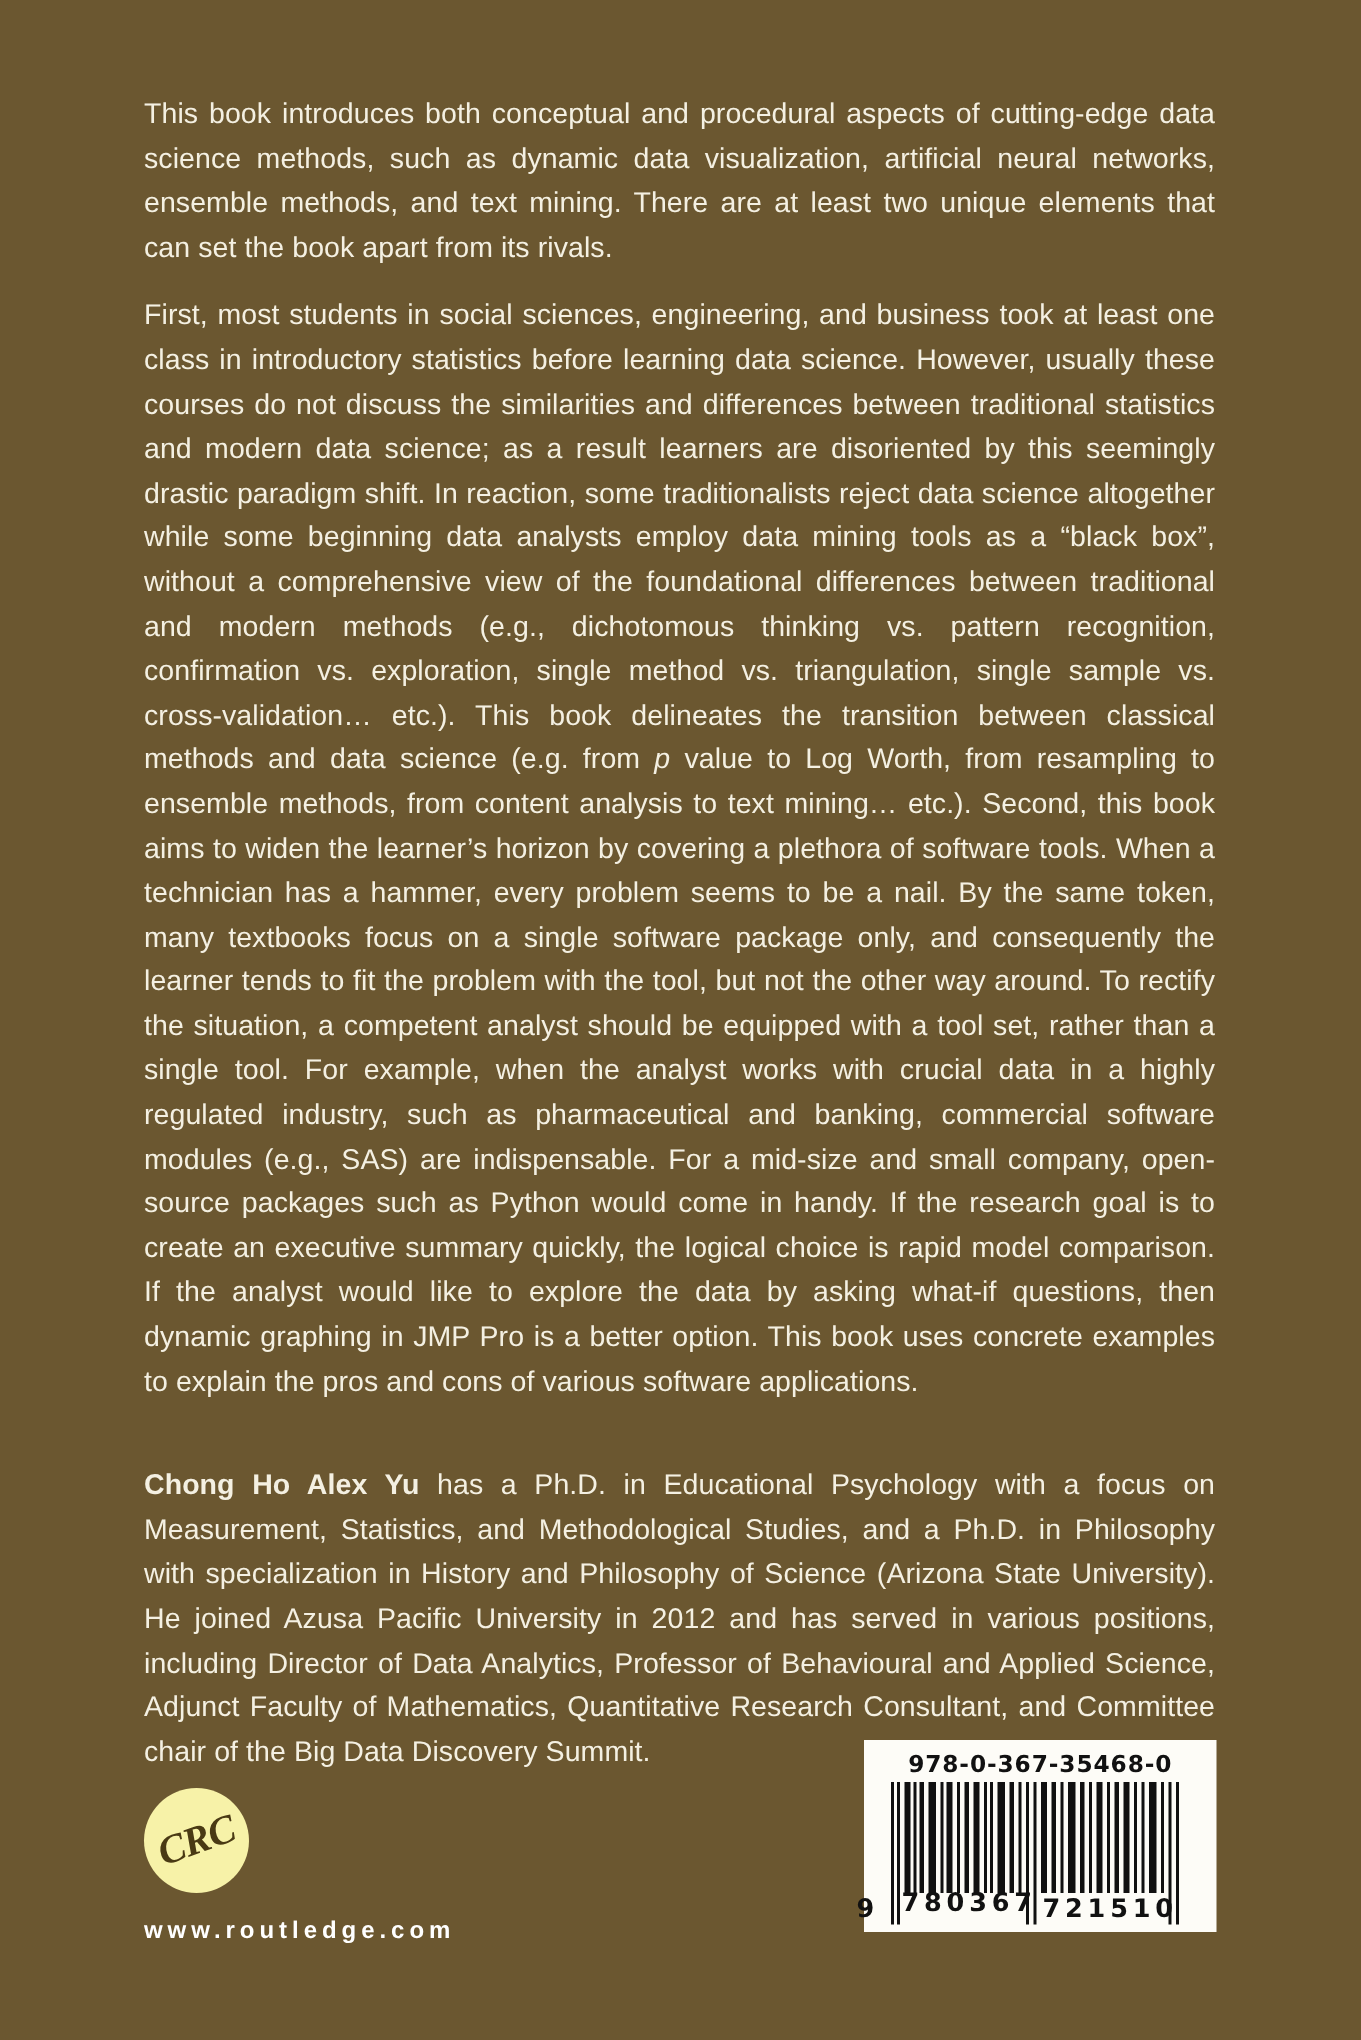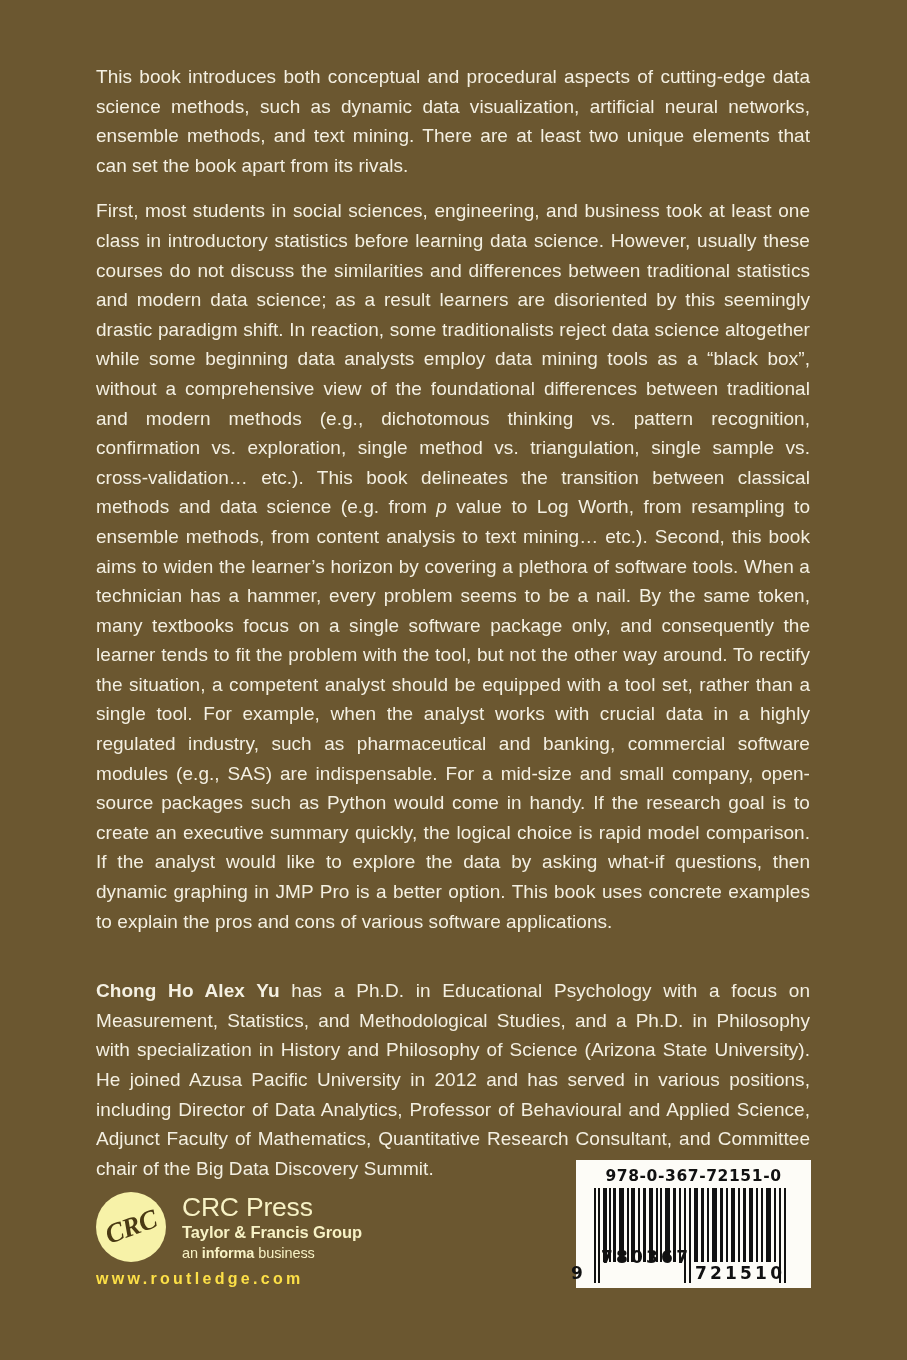--- a/index.html
+++ b/index.html
@@ -94,22 +94,22 @@
     letter-spacing: -0.1px;
   }
   .pub-informa {
     color: #f7f2c5;
     font-size: 14.5px;
     line-height: 20px;
     letter-spacing: -0.1px;
   }
   .pub-informa b { font-weight: bold; }
   .pub-url {
-    margin-top: 7px;
-    color: #fde047;
+    margin-top: 17px;
+    color: #ffffff;
     font-size: 16px;
     font-weight: bold;
     letter-spacing: 3.3px;
   }
 
   
   .barcode-box {
     position: absolute;
     left: 576px;
     top: 1160px;
@@ -160,21 +160,21 @@
     color: #111;
   }
   .ean-lead {
     position: absolute;
     left: -14px;
     bottom: 0;
   }
   .ean-left {
     position: absolute;
     left: 16px;
-    bottom: 16px;
+    bottom: 4px;
     letter-spacing: 3.2px;
   }
   .ean-right {
     position: absolute;
     left: 110px;
     bottom: 0;
     letter-spacing: 3.2px;
   }
 </style>
 </head>
@@ -190,31 +190,26 @@
 
     <p class="para"><span class="bold">Chong Ho Alex Yu</span><span> has a Ph.D. in Educational Psychology with a focus on Measurement, Statistics, and Methodological Studies, and a Ph.D. in Philosophy with specialization in History and Philosophy of Science (Arizona State University). He joined Azusa Pacific University in 2012 and has served in various positions, including Director of Data Analytics, Professor of Behavioural and Applied Science, Adjunct Faculty of Mathematics, Quantitative Research Consultant, and Committee chair of the Big Data Discovery Summit.</span></p>
 
   </div>
 
   <div class="publisher">
     <div class="pub-row">
       <div class="crc-mark">
         <span class="crc-mark-text">CRC</span>
       </div>
-      <div class="pub-words">
-        <div class="pub-name">CRC Press</div>
-        <div class="pub-group">Taylor &amp; Francis Group</div>
-        <div class="pub-informa"><span>an </span><b>informa</b><span> business</span></div>
-      </div>
     </div>
     <div class="pub-url">www.routledge.com</div>
   </div>
 
   <div class="barcode-box">
-    <div class="isbn-text">978-0-367-72151-0</div>
+    <div class="isbn-text">978-0-367-35468-0</div>
     <div class="bars-wrap">
       <div class="bars" id="bars">
           <div class="bar" style="left: 0px; width: 2px; height: 100%;"></div>
           <div class="bar" style="left: 4px; width: 2px; height: 100%;"></div>
           <div class="bar" style="left: 9px; width: 4px; height: calc(100% - 21px);"></div>
           <div class="bar" style="left: 15px; width: 2px; height: calc(100% - 21px);"></div>
           <div class="bar" style="left: 19px; width: 3px; height: calc(100% - 21px);"></div>
           <div class="bar" style="left: 25px; width: 5px; height: calc(100% - 21px);"></div>
           <div class="bar" style="left: 33px; width: 2px; height: calc(100% - 21px);"></div>
           <div class="bar" style="left: 37px; width: 4px; height: calc(100% - 21px);"></div>

